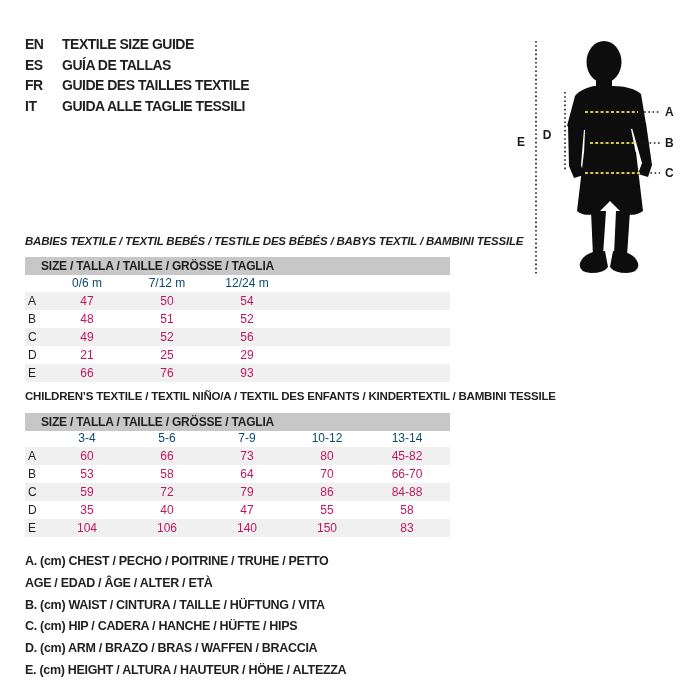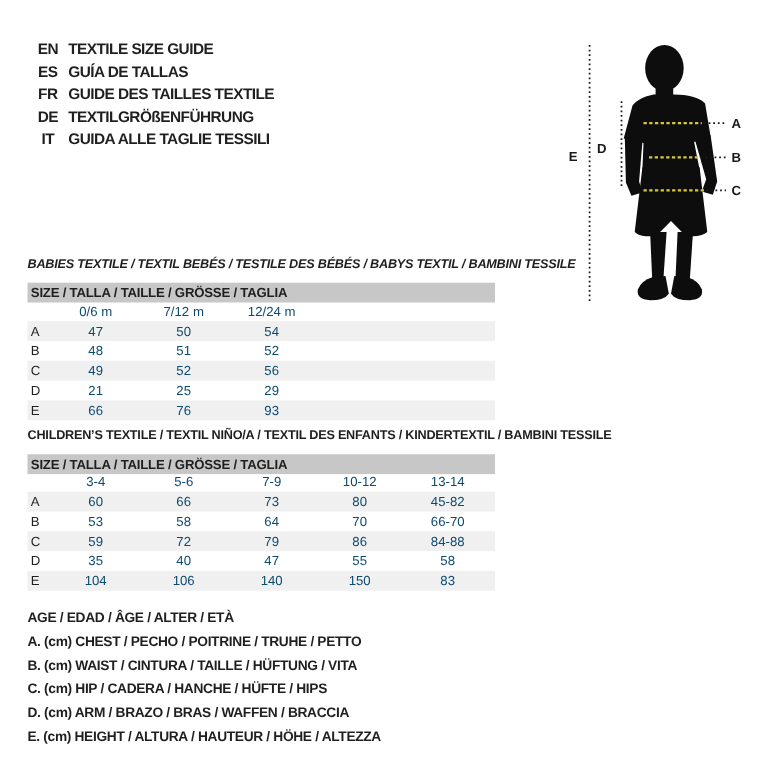--- a/index.html
+++ b/index.html
@@ -4,41 +4,41 @@
 <style>
   html,body{margin:0;padding:0;background:#fff;}
   .canvas{
     position:relative;width:700px;height:700px;background:#ffffff;
     font-family:"Liberation Sans",sans-serif;color:#1f1f1f;overflow:hidden;
   }
   
   .lang-list{position:absolute;left:25px;top:34px;}
   .lang-row{display:flex;height:20.5px;align-items:center;
     font-size:14px;font-weight:700;letter-spacing:-0.5px;white-space:nowrap;}
-  .lang-code{width:37px;flex:0 0 37px;text-align:center;}
+  .lang-code{width:37px;flex:0 0 37px;}
   
   .section-heading{position:absolute;left:25px;font-size:11.5px;font-weight:700;
     letter-spacing:-0.2px;white-space:nowrap;}
   #babies-heading{top:235px;font-style:italic;}
   #children-heading{top:390px;}
   
   .size-bar{position:absolute;left:25px;width:425px;height:18px;background:#c7c7c7;
-    font-size:12px;font-weight:700;line-height:18px;padding-left:3px;
+    font-size:12px;font-weight:700;line-height:18px;padding-left:16px;
     box-sizing:border-box;letter-spacing:-0.2px;}
   #babies-bar{top:257px;}
   #children-bar{top:413px;}
   
   .size-table{position:absolute;left:25px;width:425px;}
   #babies-table{top:275px;}
   #children-table{top:430px;}
   .t-row{display:flex;height:18px;line-height:18px;font-size:12px;}
   .t-row.head{height:17px;line-height:17px;}
   .t-row.stripe{background:#f0f0f0;}
   .t-label{flex:0 0 22px;padding-left:3px;box-sizing:border-box;}
-  .t-cell{flex:0 0 80px;text-align:center;color:#0c4a6e;}
+  .t-cell{flex:0 0 80px;text-align:center;color:#be185d;}
   .t-row.head .t-cell{color:#0c4a6e;}
   
   .legend{position:absolute;left:25px;top:551px;}
   .legend-line{height:21.8px;line-height:21.8px;font-size:12.5px;font-weight:700;
     letter-spacing:-0.3px;white-space:nowrap;}
   
   .diagram{position:absolute;left:490px;top:25px;width:210px;height:255px;}
 </style>
 </head>
 <body>
@@ -50,24 +50,20 @@
       <span class="lang-code">EN</span>
       <span class="lang-title">TEXTILE SIZE GUIDE</span>
     </div>
     <div class="lang-row">
       <span class="lang-code">ES</span>
       <span class="lang-title">GUÍA DE TALLAS</span>
     </div>
     <div class="lang-row">
       <span class="lang-code">FR</span>
       <span class="lang-title">GUIDE DES TAILLES TEXTILE</span>
-    </div>
-    <div class="lang-row">
-      <span class="lang-code">DE</span>
-      <span class="lang-title">TEXTILGRÖßENFÜHRUNG</span>
     </div>
     <div class="lang-row">
       <span class="lang-code">IT</span>
       <span class="lang-title">GUIDA ALLE TAGLIE TESSILI</span>
     </div>
   </div>
 
   <svg class="diagram" viewBox="0 0 210 255" xmlns="http://www.w3.org/2000/svg">
 
     <line x1="46" y1="16" x2="46" y2="250" stroke="#1a1a1a" stroke-width="1.6" stroke-dasharray="1.6,2.6"></line>
@@ -193,21 +189,21 @@
       <span class="t-label">E</span>
       <span class="t-cell">104</span>
       <span class="t-cell">106</span>
       <span class="t-cell">140</span>
       <span class="t-cell">150</span>
       <span class="t-cell">83</span>
     </div>
   </div>
 
   <div class="legend">
+    <div class="legend-line">A. (cm) CHEST / PECHO / POITRINE / TRUHE / PETTO</div>
     <div class="legend-line">AGE / EDAD / ÂGE / ALTER / ETÀ</div>
-    <div class="legend-line">A. (cm) CHEST / PECHO / POITRINE / TRUHE / PETTO</div>
     <div class="legend-line">B. (cm) WAIST / CINTURA / TAILLE / HÜFTUNG / VITA</div>
     <div class="legend-line">C. (cm) HIP / CADERA / HANCHE / HÜFTE / HIPS</div>
     <div class="legend-line">D. (cm) ARM / BRAZO / BRAS / WAFFEN / BRACCIA</div>
     <div class="legend-line">E. (cm) HEIGHT / ALTURA / HAUTEUR / HÖHE / ALTEZZA</div>
   </div>
 
 </div>
 
 </body></html>

